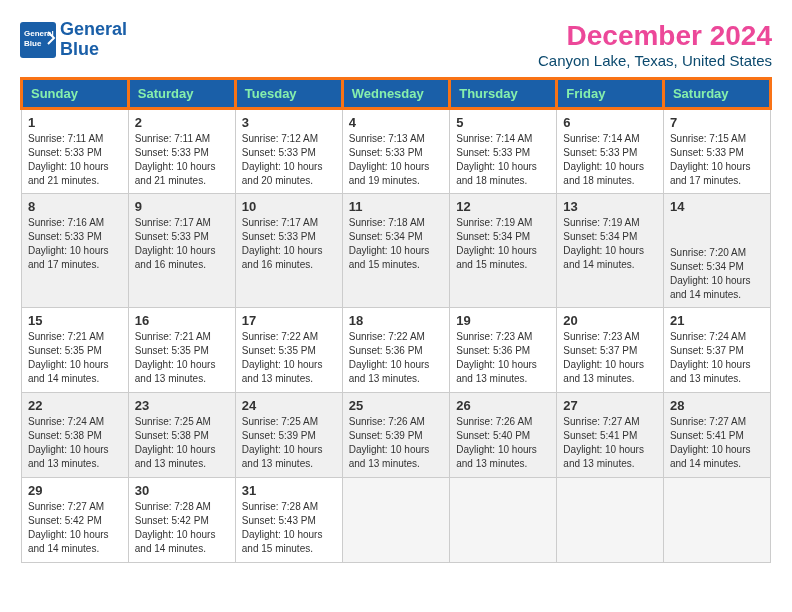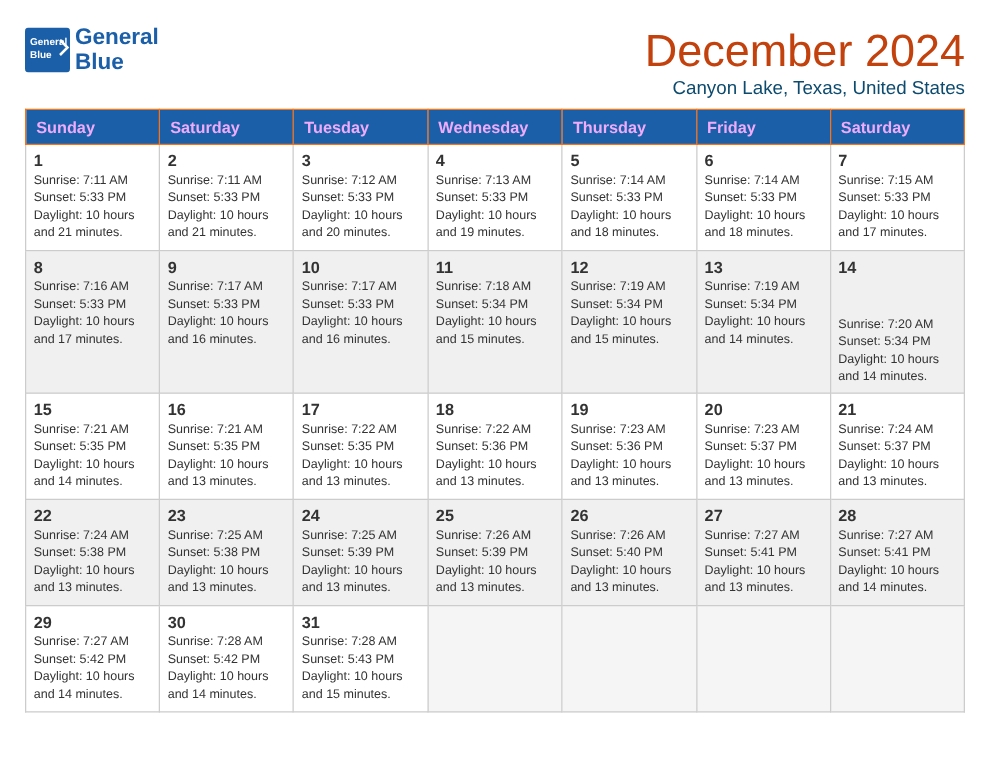--- a/index.html
+++ b/index.html
@@ -31,40 +31,40 @@
       color: #1a5fa8;
     }
     .logo-icon {
       width: 36px;
       height: 36px;
     }
     .title-block {
       text-align: right;
     }
     .calendar-title {
-      font-size: 36px;
-      font-weight: normal;
-      color: #c2410c;
+      font-size: 28px;
+      font-weight: bold;
+      color: #ec4899;
     }
     .calendar-subtitle {
       font-size: 15px;
       color: #0c4a6e;
     }
     .calendar {
       width: 100%;
       border-collapse: collapse;
     }
     .calendar th {
       background: #1a5fa8;
-      color: #f0abfc;
+      color: #86efac;
       text-align: left;
       padding: 6px 8px;
       font-size: 13px;
       font-weight: bold;
-      border: 1px solid #f97316;
+      border: 3px solid #f97316;
     }
     .calendar td {
       border: 1px solid #ccc;
       vertical-align: top;
       padding: 5px 6px;
       width: 108px;
       height: 85px;
       background: #fff;
       font-size: 10.5px;
       color: #333;

